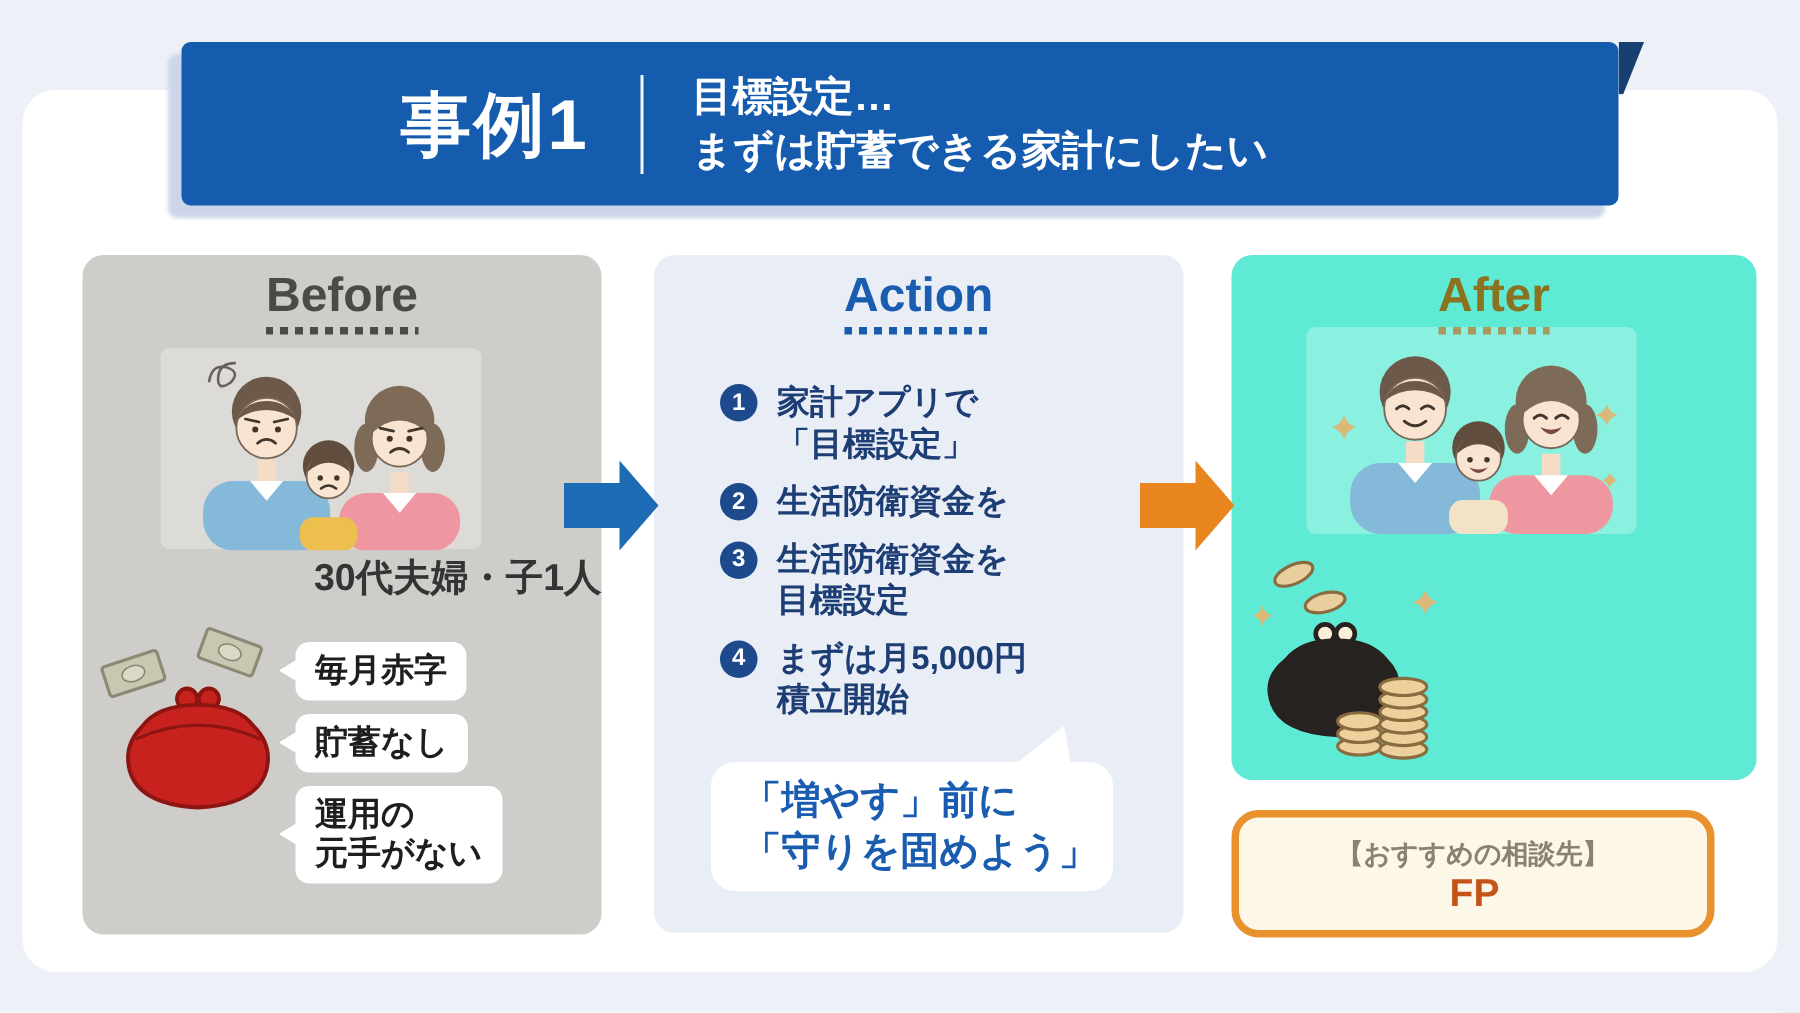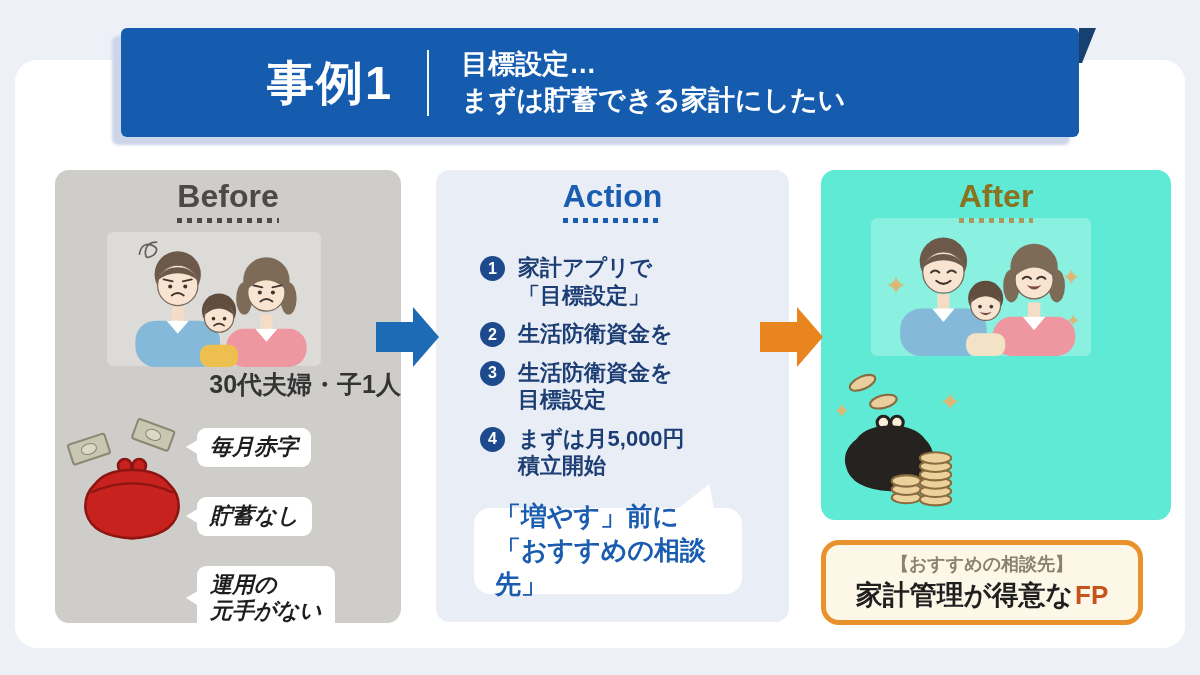--- a/index.html
+++ b/index.html
@@ -47,21 +47,21 @@
   .panel.after  .family-bg{left:50px;top:48px;width:220px;height:138px;}
 
   .caption{position:absolute;top:198px;left:0;width:100%;text-align:right;
            font-size:25px;font-weight:800;color:#343434;}
 
   .purse{position:absolute;}
   .panel.before .purse{left:10px;top:246px;}
   .panel.after  .purse{left:10px;top:192px;}
 
   .bubbles{position:absolute;display:flex;flex-direction:column;align-items:flex-start;}
-  .panel.before .bubbles{left:142px;top:258px;gap:30px;font-style:italic;}
+  .panel.before .bubbles{left:142px;top:258px;gap:9px;}
   .panel.after  .bubbles{left:140px;top:200px;gap:7px;}
   .bubble{position:relative;font-weight:800;}
   .bubble.white{background:#fff;color:#1e1e1e;font-size:22px;line-height:1.22;
                 padding:6px 13px;border-radius:9px;}
   .bubble.white::before{content:"";position:absolute;left:-11px;top:50%;
       transform:translateY(-50%);
       border-top:8px solid transparent;border-bottom:8px solid transparent;
       border-right:13px solid #fff;}
   .bubble.brown{background:#8a4b28;color:#fff;font-size:21px;line-height:1.22;
                 padding:5px 12px;border-radius:12px;}
@@ -207,21 +207,21 @@
 目標設定</span>
       </div>
       <div class="item">
         <span class="num">4</span>
         <span class="item-text pre">まずは月5,000円
 積立開始</span>
       </div>
     </div>
     <div class="speech-tail"></div>
     <div class="speech pre">「増やす」前に
-「おすすめの相談先」</div>
+「守りを固めよう」</div>
   </section>
 
   <svg class="arrow orange" viewBox="0 0 64 62">
     <polygon points="0,16 37,16 37,1 63,31 37,61 37,46 0,46" fill="#e8851f"></polygon>
   </svg>
 
   <section class="panel after">
     <div class="panel-heading">
       <span class="h-text">After</span>
     </div>
@@ -282,18 +282,17 @@
         <ellipse cx="100" cy="108" rx="15" ry="5.5"></ellipse>
         <ellipse cx="100" cy="100" rx="15" ry="5.5"></ellipse>
         <ellipse cx="100" cy="92" rx="15" ry="5.5"></ellipse>
       </g>
     </svg>
   </section>
 
   <div class="fp-box">
     <div class="fp-label">【おすすめの相談先】</div>
     <div class="fp-main">
-      <span>家計管理が得意な</span>
       <span class="fp-highlight">FP</span>
     </div>
   </div>
 
 </div>
 
 </body></html>

